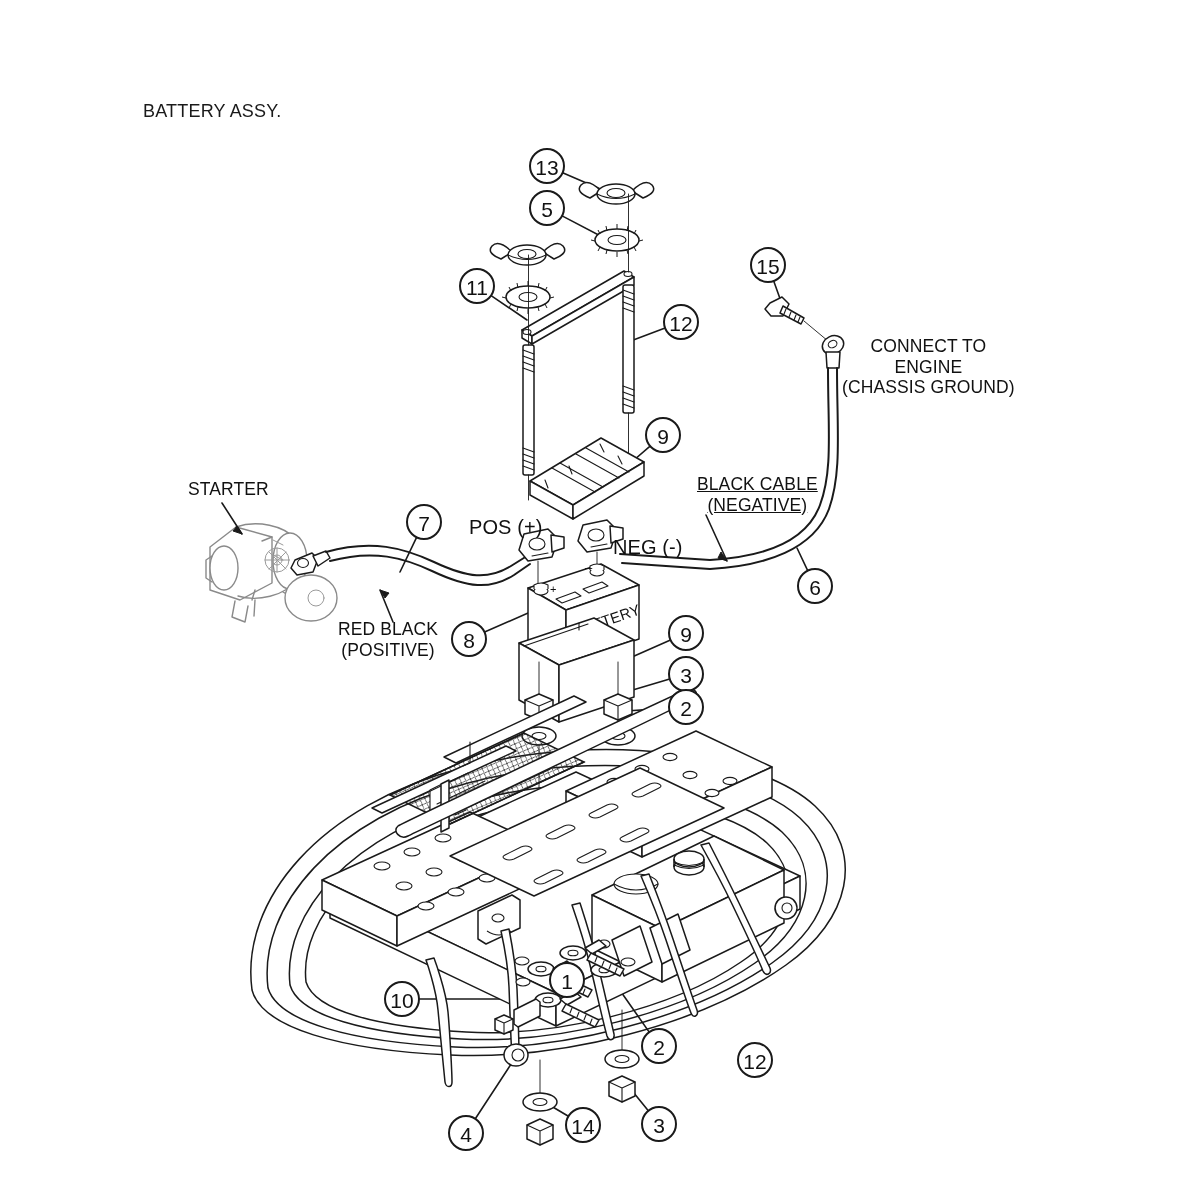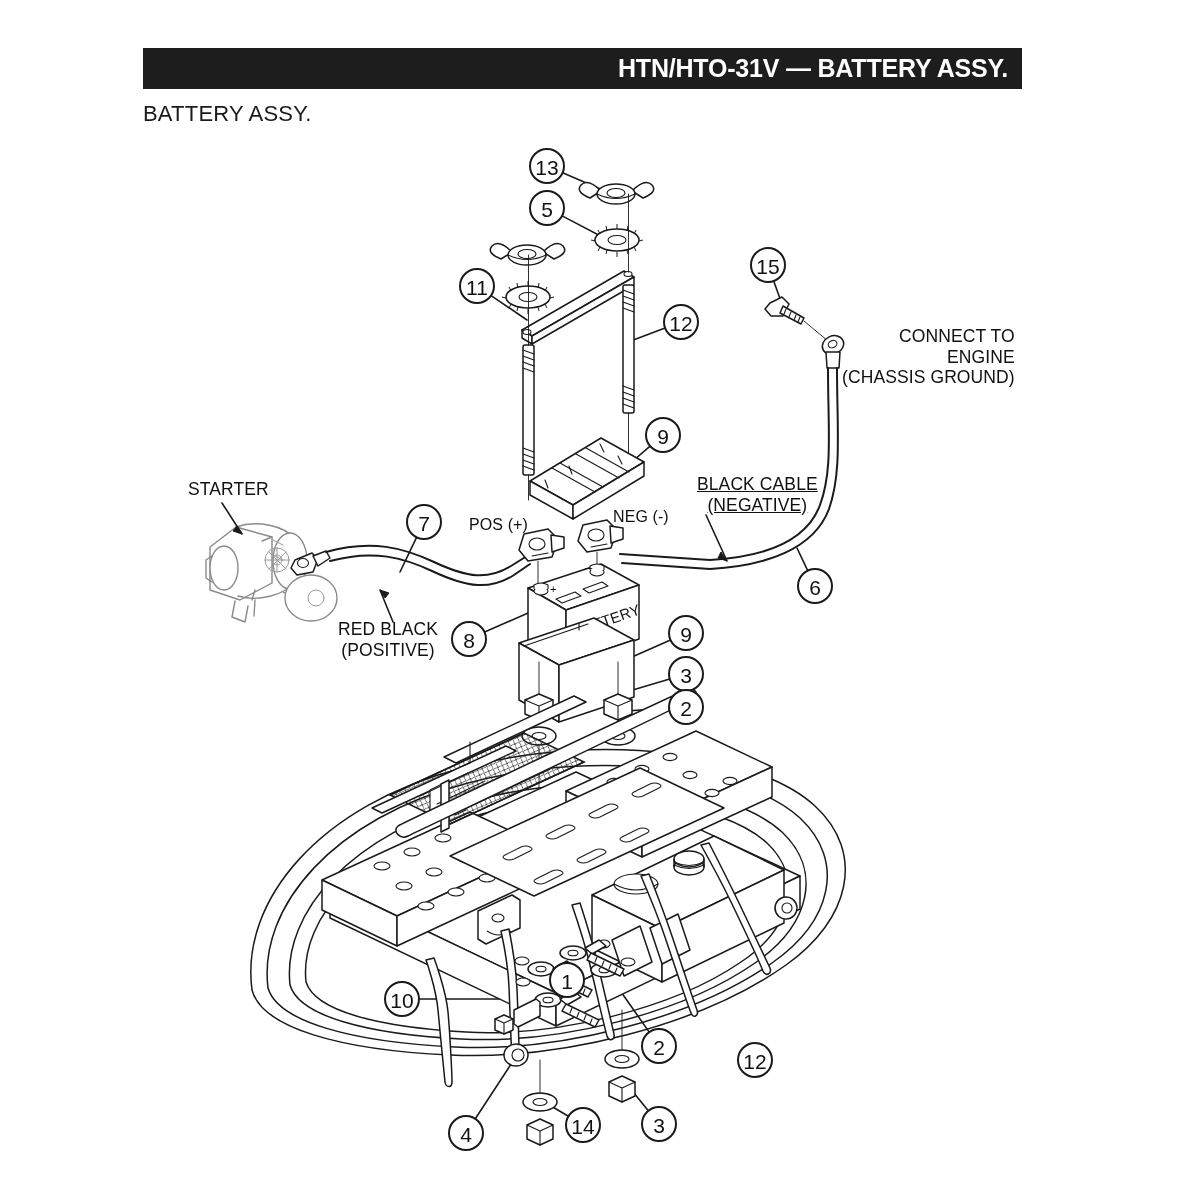--- a/index.html
+++ b/index.html
@@ -15,43 +15,40 @@
   .header-bar{
     position:absolute;left:143px;top:48px;width:879px;height:41px;
     background:#1d1d1d;display:flex;align-items:center;justify-content:flex-end;
   }
   .header-bar .title{
     color:#ffffff;font-weight:bold;font-size:25px;letter-spacing:-0.2px;
     padding-right:14px;white-space:nowrap;
     font-family:"Liberation Sans","DejaVu Sans",sans-serif;
   }
   .section-title{
-    position:absolute;left:143px;top:101px;font-size:22px;color:#1a1a1a;
+    position:absolute;left:143px;top:101px;font-size:18px;color:#1a1a1a;
     letter-spacing:0.2px;white-space:nowrap;
   }
 
   
   #drawing{position:absolute;left:0;top:0;width:1200px;height:1200px;}
 
   
   .anno{
     position:absolute;font-size:17.5px;color:#111;line-height:1.18;
     white-space:pre;letter-spacing:0.1px;
   }
   .anno.center{text-align:center;}
-  .anno.big{font-size:16px;}
+  .anno.big{font-size:20px;}
 </style>
 </head>
 <body>
 
 <div id="page">
 
-  <div class="header-bar">
-    <div class="title">HTN/HTO-31V — BATTERY ASSY.</div>
-  </div>
   <div class="section-title">BATTERY ASSY.</div>
 
   <svg id="drawing" viewBox="0 0 1200 1200">
     <defs>
       <pattern id="mesh" width="7" height="7" patternUnits="userSpaceOnUse" patternTransform="rotate(22)">
         <path d="M0 0 L7 7 M7 0 L0 7" stroke="#2a2a2a" stroke-width="0.8" fill="none"></path>
       </pattern>
       <style>
         .ln{fill:none;stroke:#1a1a1a;stroke-width:2;stroke-linejoin:round;stroke-linecap:round;}
         .ln1{fill:none;stroke:#1a1a1a;stroke-width:1.5;stroke-linejoin:round;stroke-linecap:round;}
@@ -576,21 +573,21 @@
   </svg>
 
   <div class="anno" style="left:188px;top:479px;">STARTER</div>
 
   <div class="anno center" style="left:338px;top:619px;">RED BLACK
 (POSITIVE)</div>
 
   <div class="anno center" style="left:697px;top:474px;text-decoration:underline;">BLACK CABLE
 (NEGATIVE)</div>
 
-  <div class="anno center" style="left:842px;top:326px;text-align:right;">CONNECT TO
+  <div class="anno center" style="left:842px;top:336px;">CONNECT TO
 ENGINE
 (CHASSIS GROUND)</div>
 
   <div class="anno big" style="left:469px;top:516px;">POS (+)</div>
 
-  <div class="anno big" style="left:613px;top:508px;">NEG (-)</div>
+  <div class="anno big" style="left:613px;top:536px;">NEG (-)</div>
 
 </div>
 
 </body></html>

